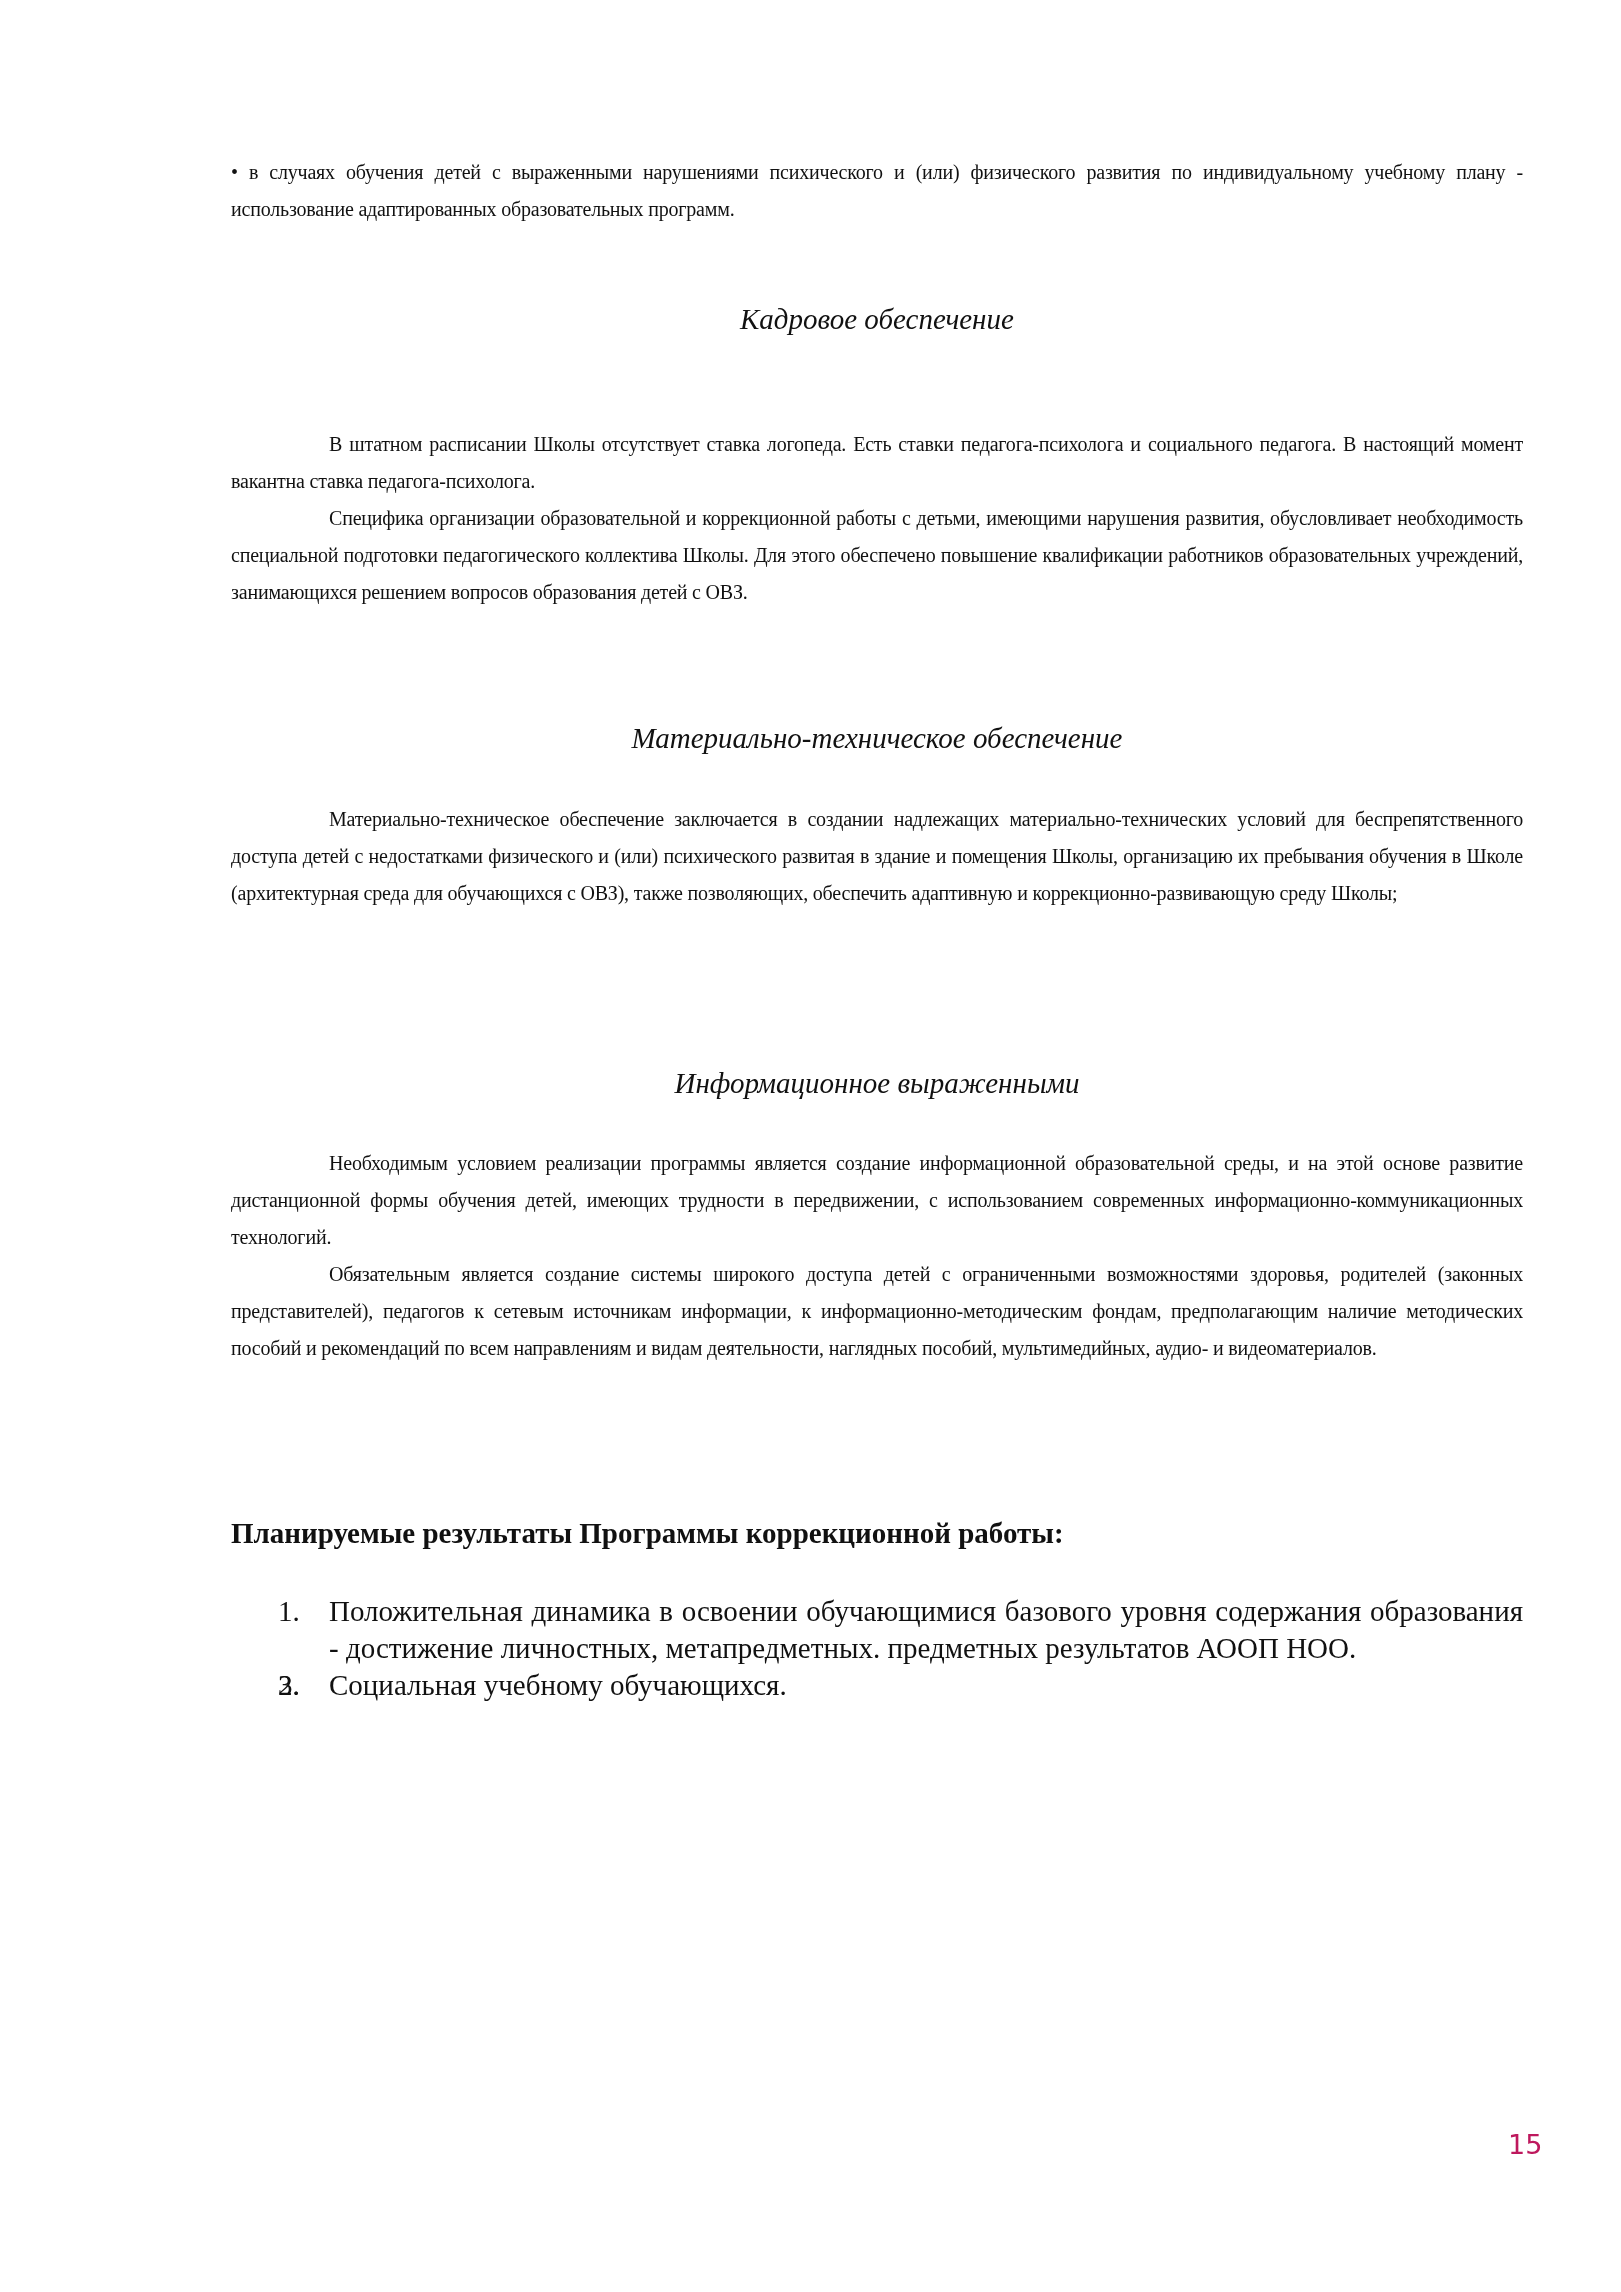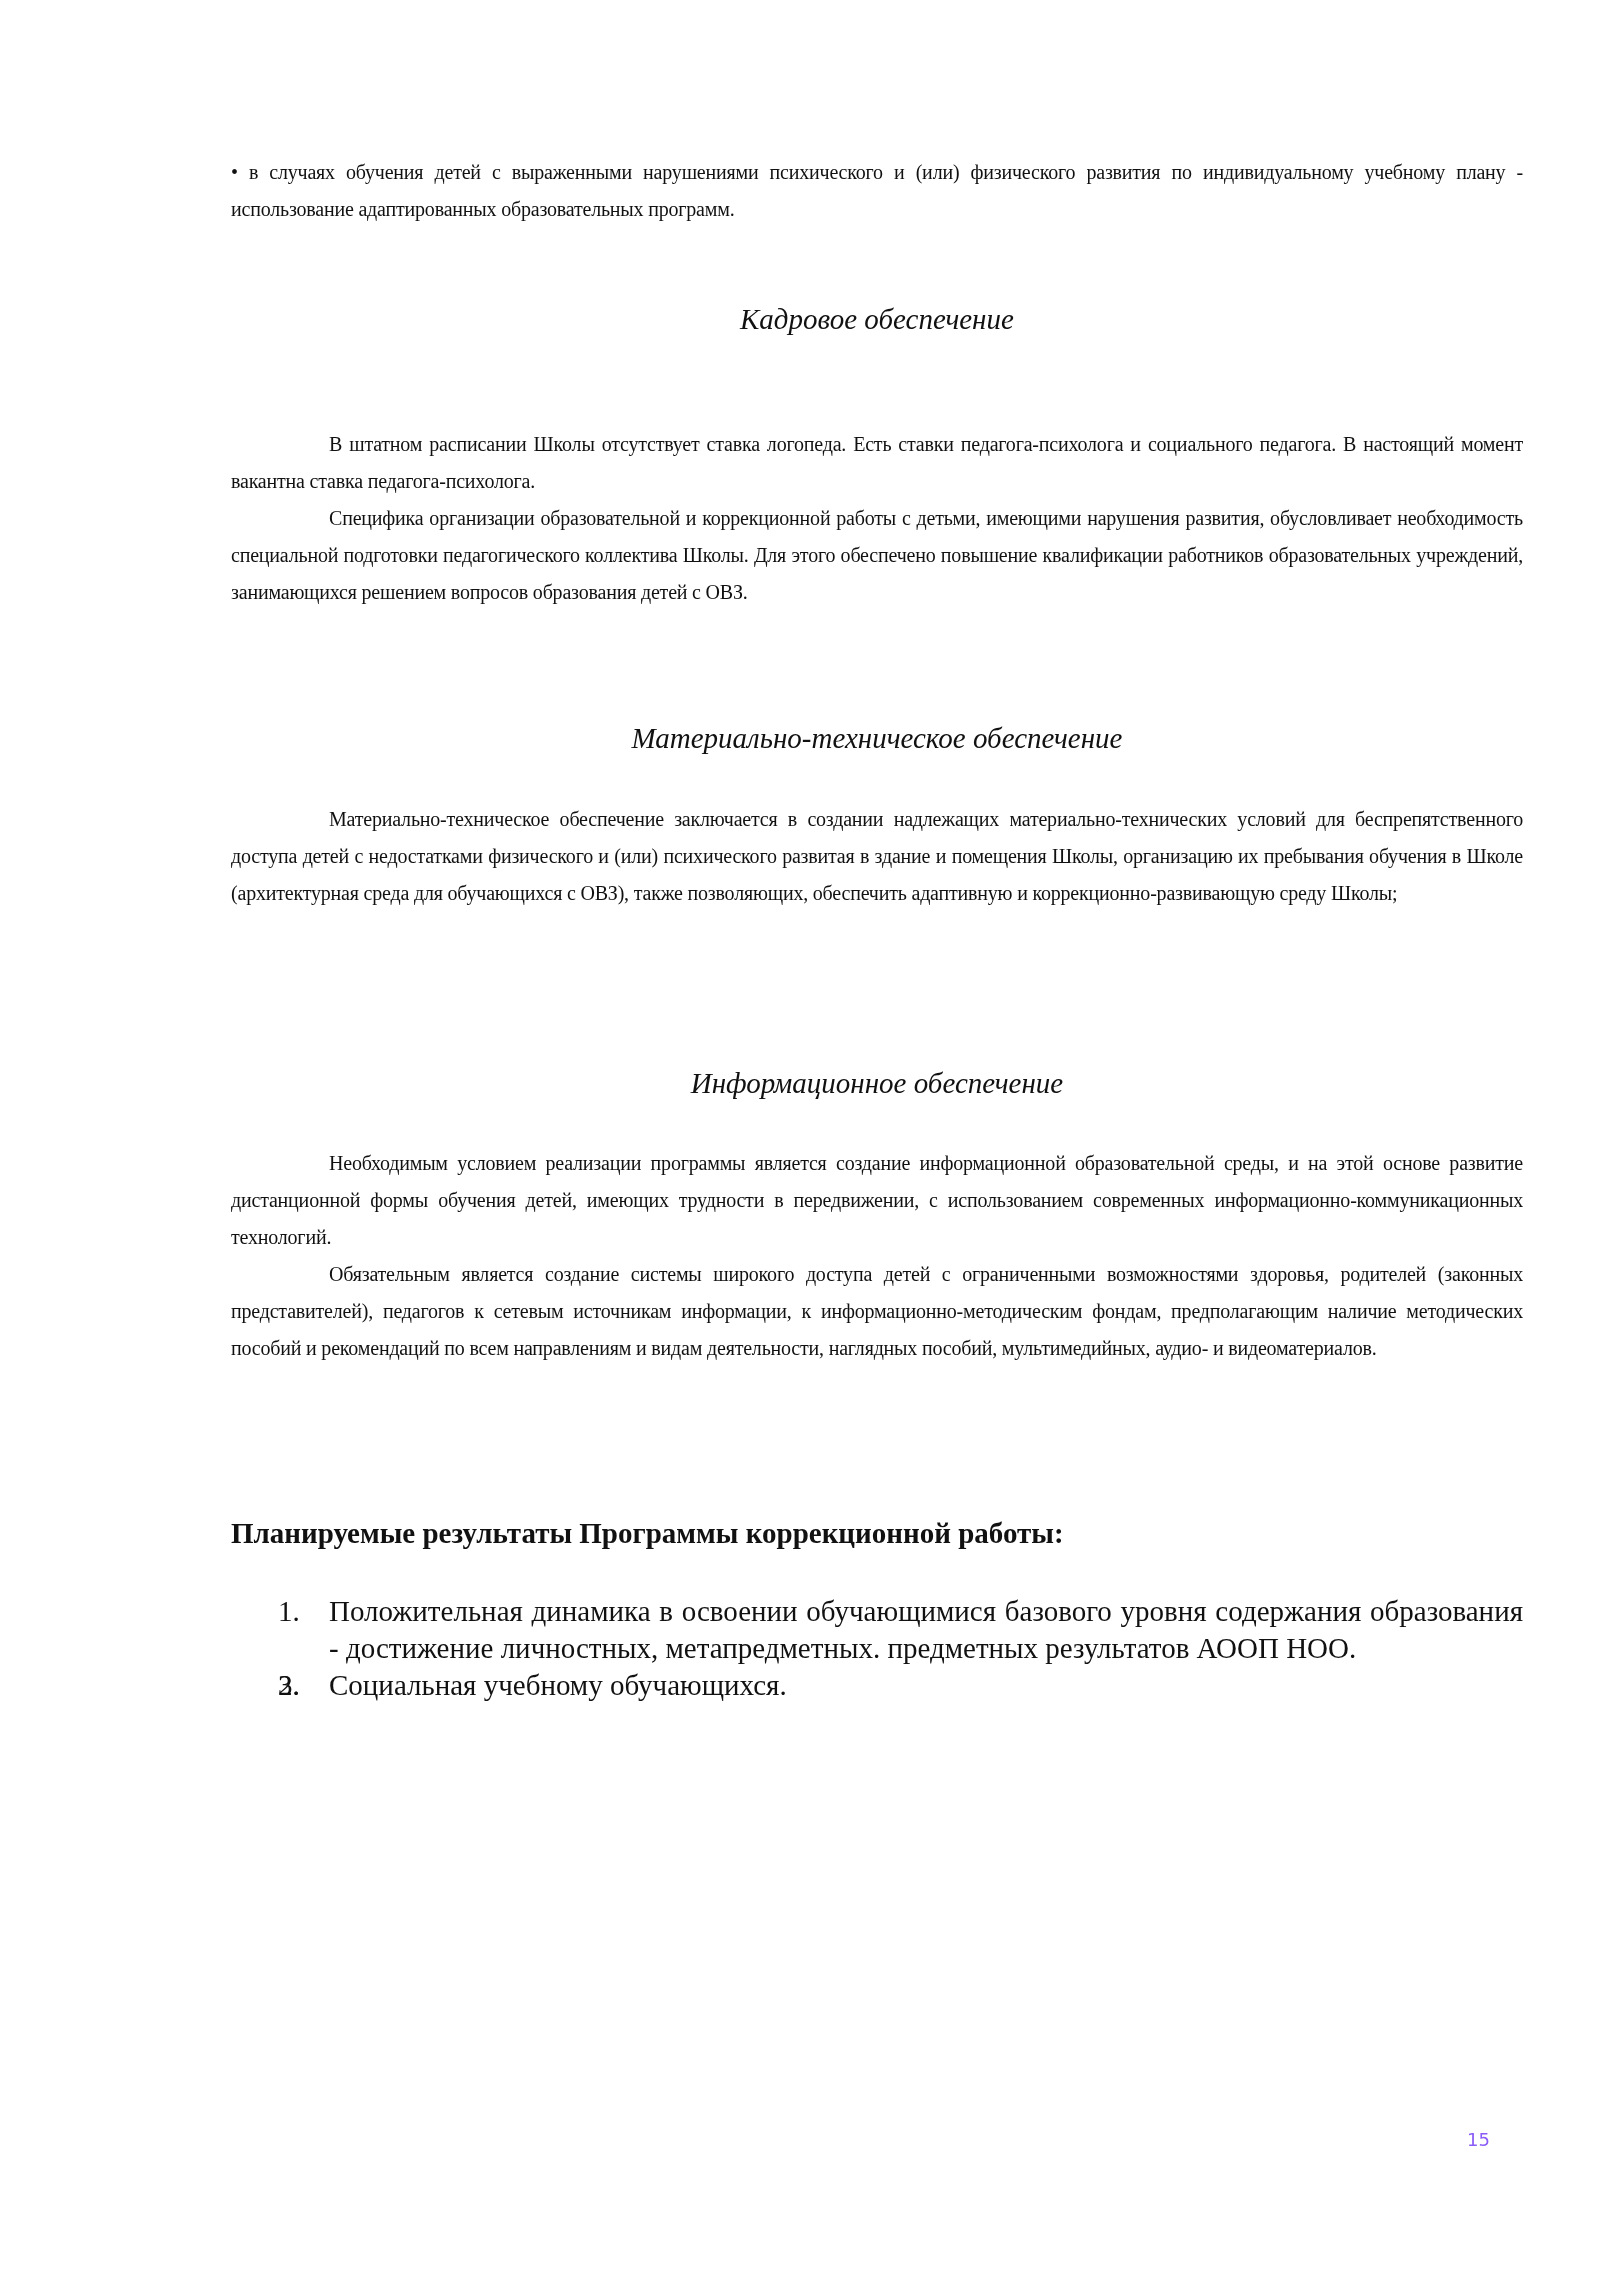--- a/index.html
+++ b/index.html
@@ -27,23 +27,23 @@
       margin: 0; padding: 0; list-style: none;
     }
     ol.results li {
       position: relative; padding-left: 98px;
       font-size: 29px; line-height: 37px; text-align: justify;
     }
     ol.results li .num {
       position: absolute; left: 47px; top: 0;
     }
     .page-number {
-      position: absolute; left: 1467px; top: 2129px;
+      position: absolute; left: 1508px; top: 2129px;
       font-family: "DejaVu Sans", "Liberation Sans", sans-serif;
-      font-size: 18px; color: #8b5cf6;
+      font-size: 27px; color: #be185d;
     }
   </style>
 </head>
 <body>
 
 <div class="page">
 
   <div class="block" style="top:154px;">
     <p class="p">• в случаях обучения детей с выраженными нарушениями психического и (или) физического развития по индивидуальному учебному плану - использование адаптированных образовательных программ.</p>
   </div>
@@ -57,21 +57,21 @@
   </div>
 
   <div class="block" style="top:722px;">
     <p class="heading-italic">Материально-техническое обеспечение</p>
   </div>
   <div class="block" style="top:801px;">
     <p class="p indent">Материально-техническое обеспечение заключается в создании надлежащих материально-технических условий для беспрепятственного доступа детей с недостатками физического и (или) психического развитая в здание и помещения Школы, организацию их пребывания обучения в Школе (архитектурная среда для обучающихся с ОВЗ), также позволяющих, обеспечить адаптивную и коррекционно-развивающую среду Школы;</p>
   </div>
 
   <div class="block" style="top:1067px;">
-    <p class="heading-italic">Информационное обеспечение</p>
+    <p class="heading-italic">Информационное выраженными</p>
   </div>
   <div class="block" style="top:1145px;">
     <p class="p indent">Необходимым условием реализации программы является создание информационной образовательной среды, и на этой основе развитие дистанционной формы обучения детей, имеющих трудности в передвижении, с использованием современных информационно-коммуникационных технологий.</p>
     <p class="p indent">Обязательным является создание системы широкого доступа детей с ограниченными возможностями здоровья, родителей (законных представителей), педагогов к сетевым источникам информации, к информационно-методическим фондам, предполагающим наличие методических пособий и рекомендаций по всем направлениям и видам деятельности, наглядных пособий,  мультимедийных,  аудио- и видеоматериалов.</p>
   </div>
 
   <div class="block" style="top:1517px;">
     <p class="heading-bold">Планируемые результаты Программы коррекционной работы:</p>
   </div>
   <div class="block" style="top:1593px;">

